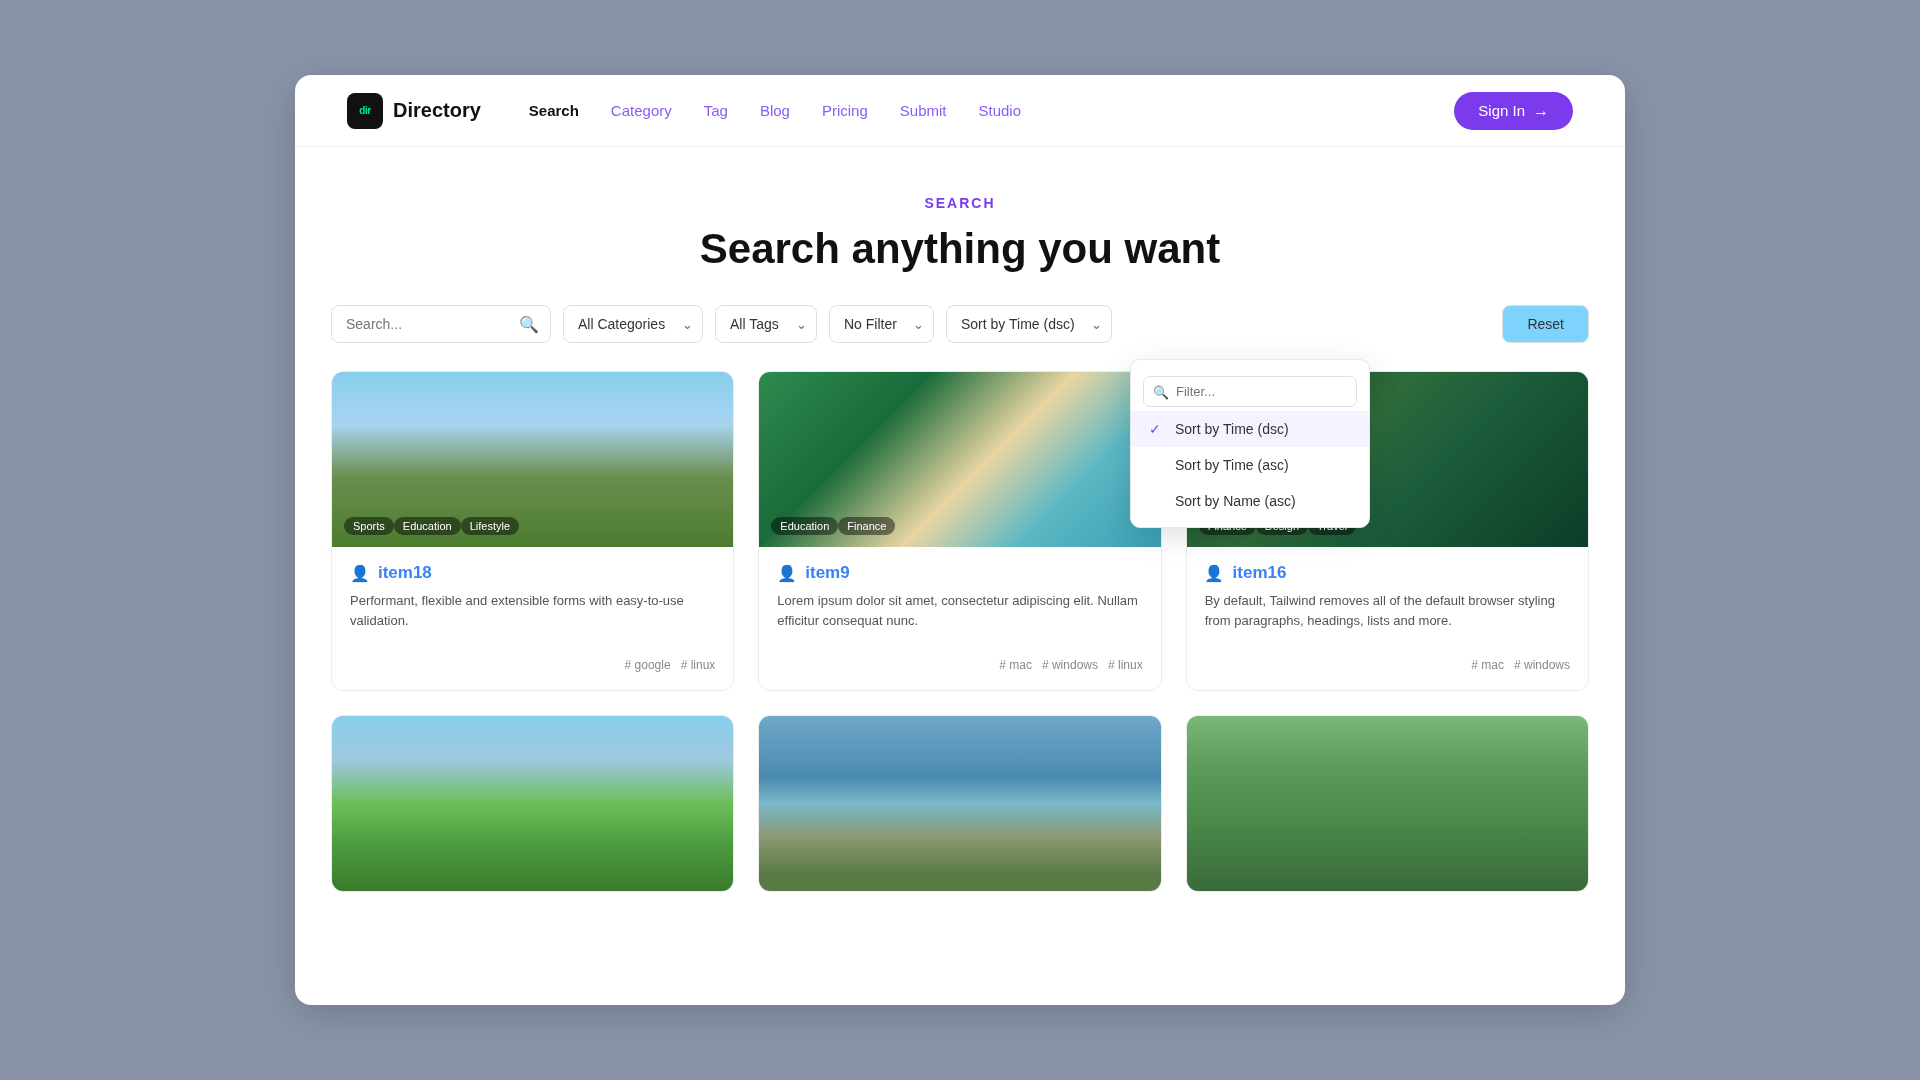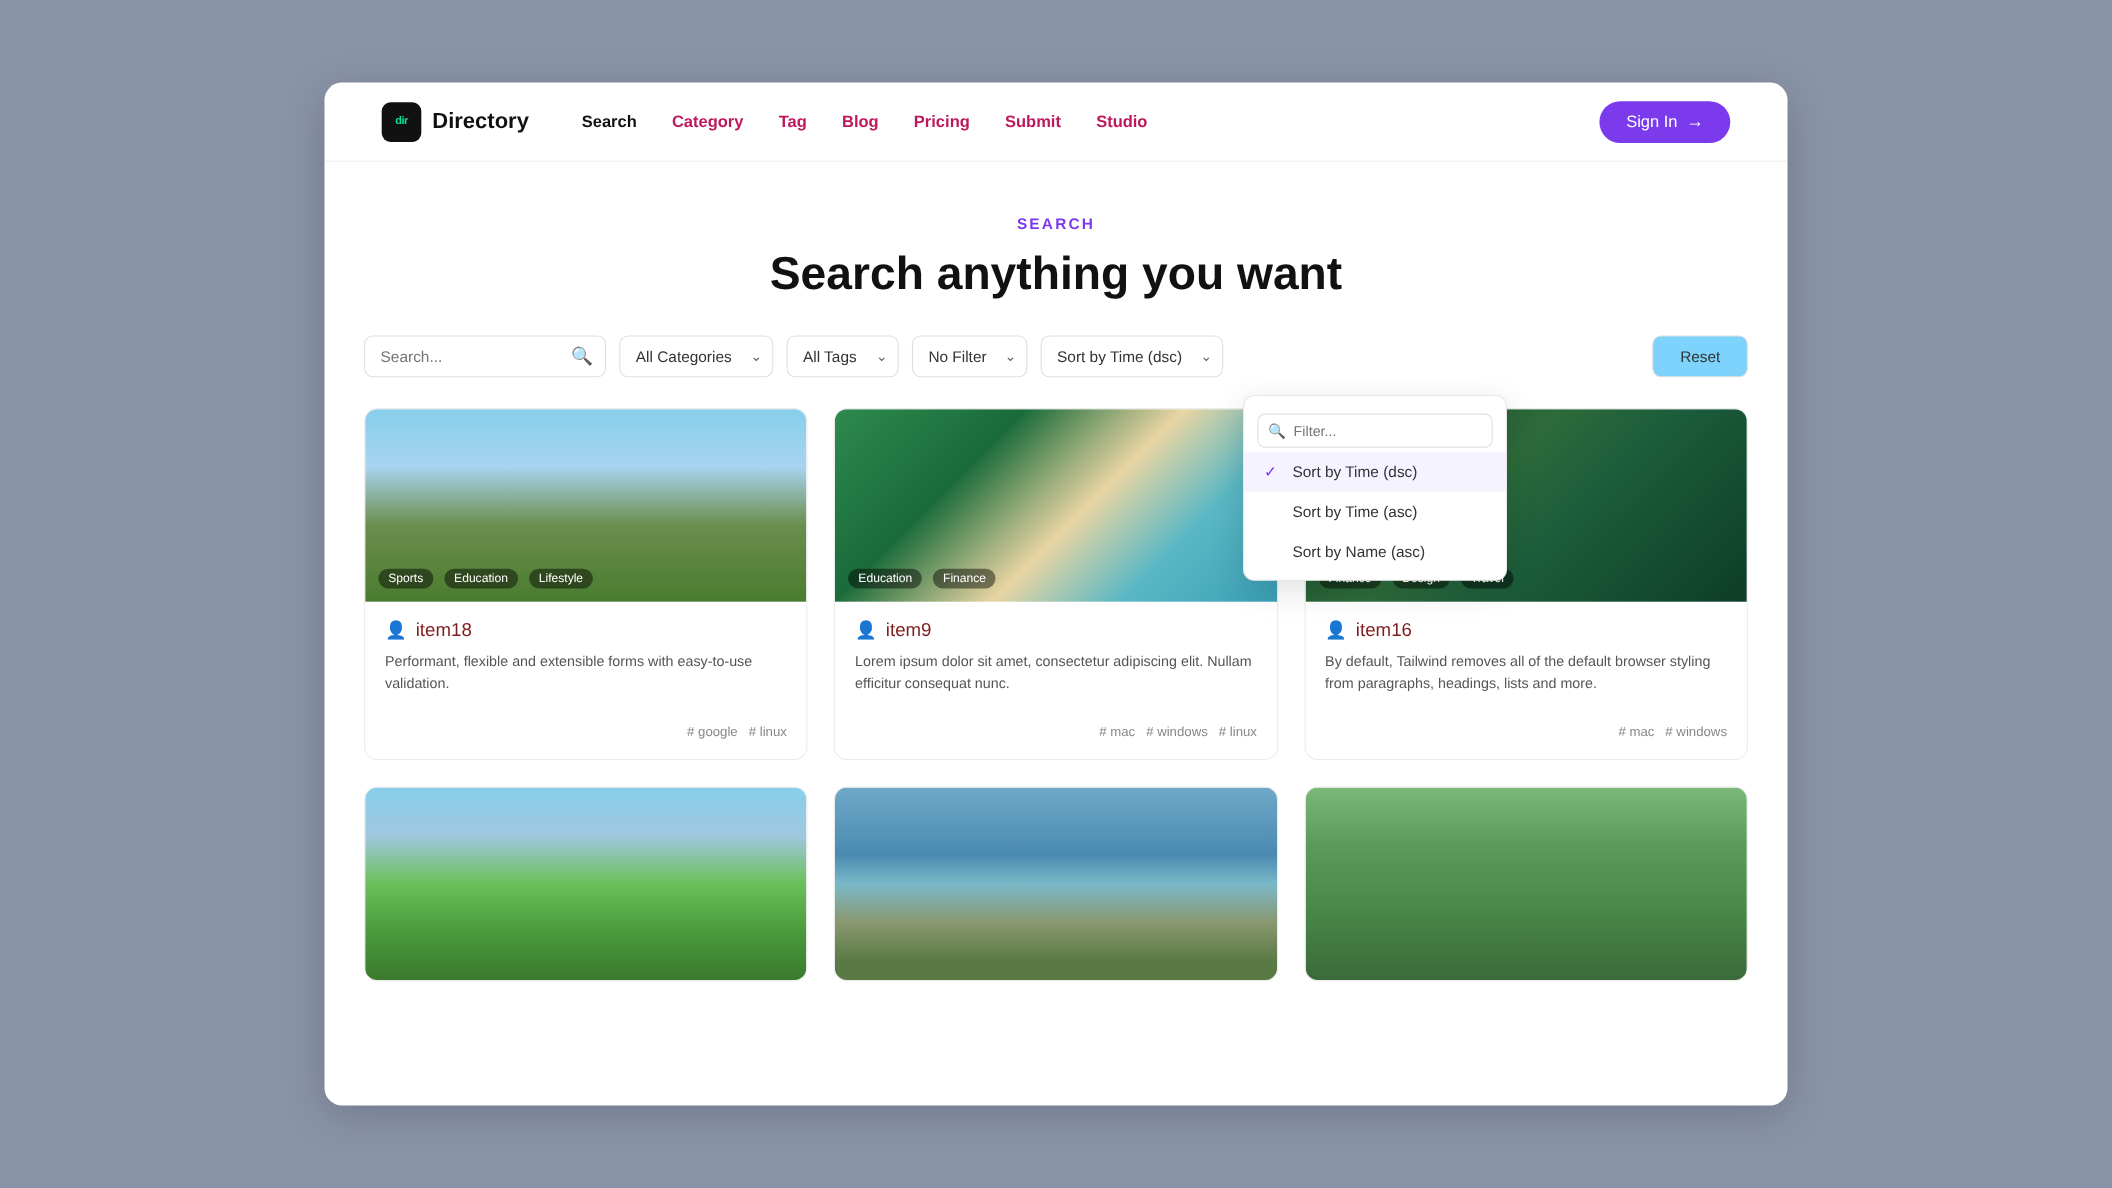--- a/index.html
+++ b/index.html
@@ -58,23 +58,23 @@
       color: #111;
     }
     .nav-links {
       display: flex;
       gap: 32px;
       list-style: none;
       flex: 1;
     }
     .nav-links li a {
       text-decoration: none;
-      color: #be185d;
+      color: #8b5cf6;
       font-size: 15px;
-      font-weight: 700;
+      font-weight: 400;
     }
     .nav-links li a.active {
       color: #111;
       font-weight: 600;
     }
     .sign-in-btn {
       background: #7c3aed;
       color: #fff;
       border: none;
       border-radius: 24px;
@@ -249,21 +249,21 @@
     .card-image-bg {
       width: 100%;
       height: 175px;
       position: relative;
     }
     .card-tags-overlay {
       position: absolute;
       bottom: 12px;
       left: 12px;
       display: flex;
-      gap: 10px;
+      gap: 0;
     }
     .card-tag-badge {
       background: rgba(0,0,0,0.45);
       color: #fff;
       font-size: 11px;
       padding: 3px 9px;
       border-radius: 20px;
     }
     .card-body {
       padding: 16px 18px 18px;
@@ -272,23 +272,23 @@
       display: flex;
       align-items: center;
       gap: 8px;
       margin-bottom: 8px;
     }
     .card-title-icon {
       color: #7c3aed;
       font-size: 16px;
     }
     .card-title {
-      color: #7f1d1d;
+      color: #3b82f6;
       font-size: 17px;
-      font-weight: 400;
+      font-weight: 700;
       text-decoration: none;
     }
     .card-desc {
       font-size: 13px;
       color: #555;
       line-height: 1.5;
       margin-bottom: 14px;
     }
     .card-footer-tags {
       display: flex;

